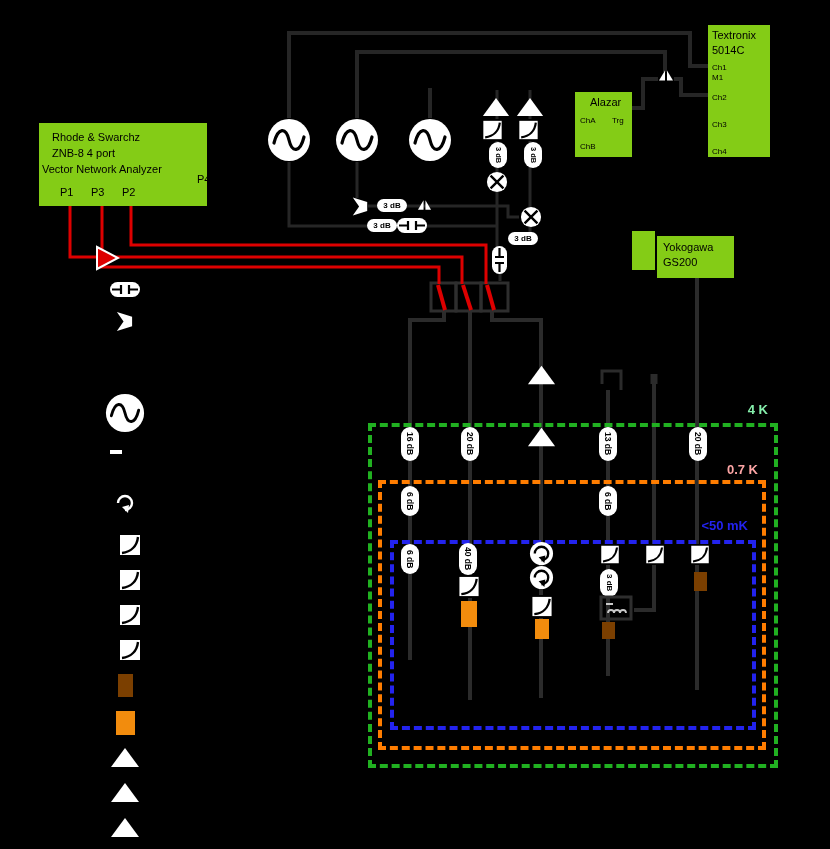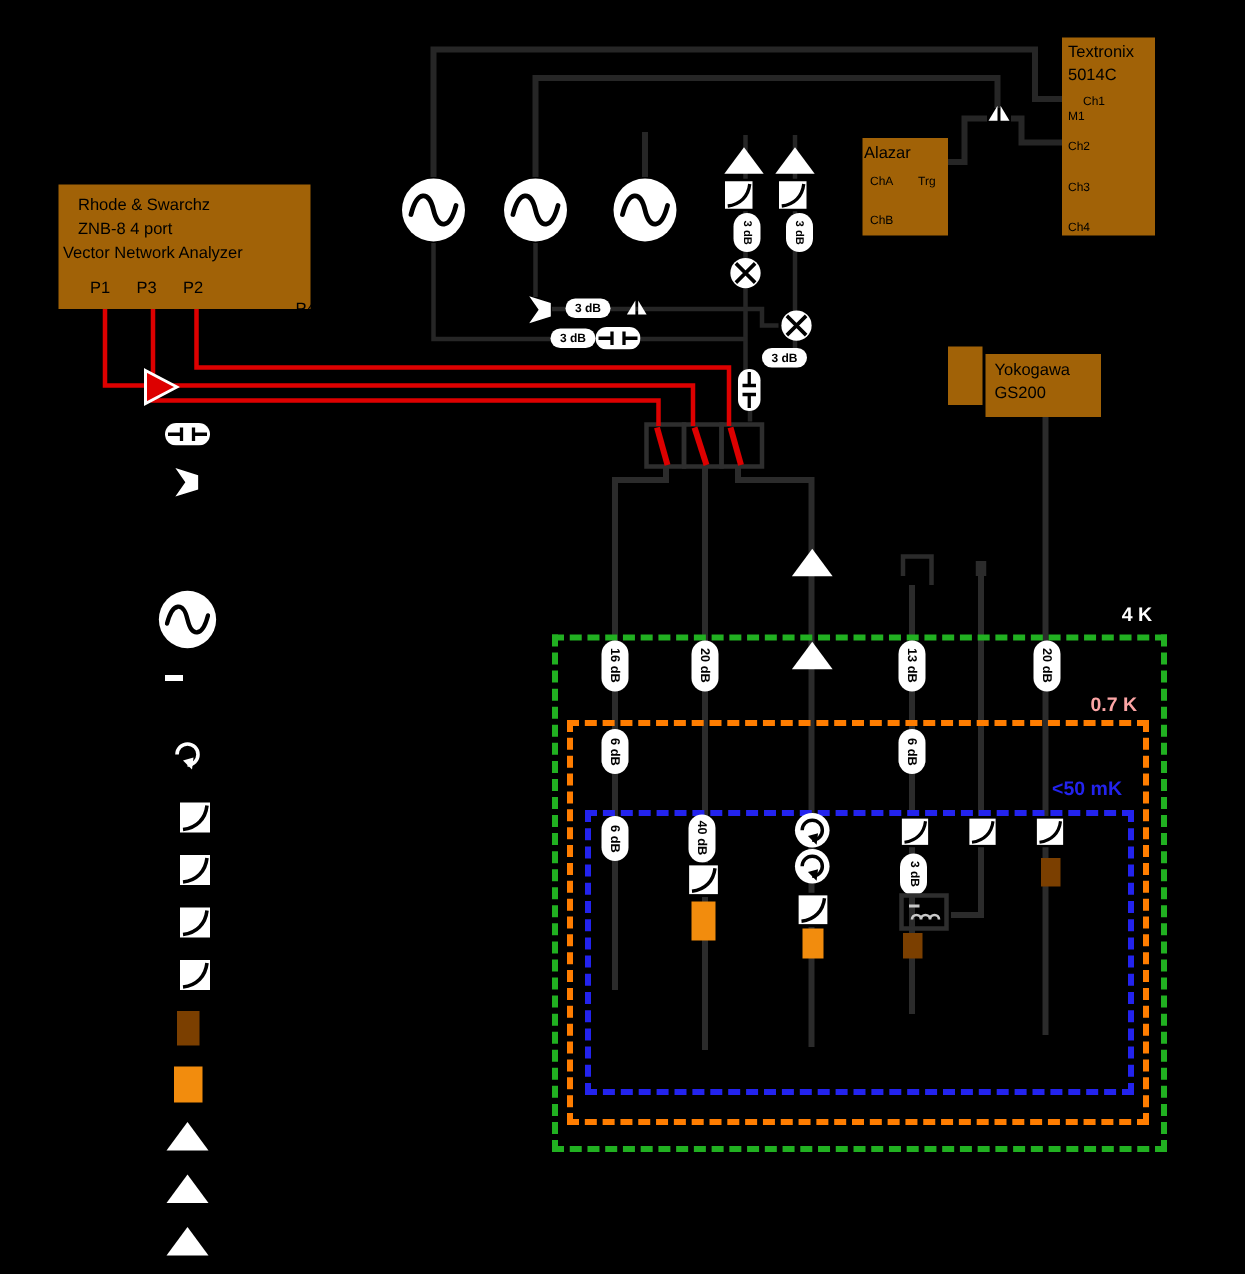--- a/index.html
+++ b/index.html
@@ -1,19 +1,19 @@
 <!DOCTYPE html>
 <html><head>
 <meta charset="utf-8">
 <style>
   html,body{margin:0;padding:0;background:#000;}
   #canvas{position:relative;width:830px;height:849px;background:#000;overflow:hidden;
           font-family:"Liberation Sans",sans-serif;}
   .c{position:absolute;}
-  .wbox{position:absolute;background:#a16207;color:#000;text-decoration:underline;}
+  .wbox{position:absolute;background:#84cc16;color:#000;text-decoration:underline;}
   .wbox .t{display:block;}
   .pill{position:absolute;background:#fff;color:#000;border-radius:8px;
         display:flex;align-items:center;justify-content:center;
         font-size:9px;font-weight:bold;line-height:1;}
   .vpill{position:absolute;background:#fff;color:#000;border-radius:9px;
          display:flex;align-items:center;justify-content:center;
          writing-mode:vertical-rl;font-size:8.5px;font-weight:bold;line-height:1;}
   .stage{position:absolute;border-style:dashed;border-width:4px;background:transparent;}
   .stage-label{position:absolute;font-size:13px;font-weight:bold;text-align:right;}
   .orect{position:absolute;background:#f28c0d;}
@@ -65,46 +65,46 @@
         <path d="M438,285 L445,310"></path>
         <path d="M463,285 L471,310"></path>
         <path d="M487,285 L494,310"></path>
       </g>
     </g>
   </svg>
 
   <div class="stage" style="left:368px;top:423px;width:402px;height:337px;border-color:#21b021;"></div>
   <div class="stage" style="left:378px;top:480px;width:380px;height:262px;border-color:#ff7d00;"></div>
   <div class="stage" style="left:390px;top:540px;width:358px;height:182px;border-color:#2323ee;"></div>
-  <div class="stage-label" style="left:722px;top:402px;width:46px;color:#ffffff;">4 K</div>
+  <div class="stage-label" style="left:722px;top:402px;width:46px;color:#86efac;">4 K</div>
   <div class="stage-label" style="left:710px;top:462px;width:48px;color:#fca5a5;">0.7 K</div>
   <div class="stage-label" style="left:688px;top:518px;width:60px;color:#2323ee;">&lt;50 mK</div>
 
   <div class="wbox" style="left:39px;top:123px;width:168px;height:83px;font-size:11px;">
     <span class="t" style="position:absolute;left:13px;top:8px;">Rhode &amp; Swarchz</span>
     <span class="t" style="position:absolute;left:13px;top:24px;text-align:center;">ZNB-8 4 port</span>
     <span class="t" style="position:absolute;left:3px;top:40px;">Vector Network Analyzer</span>
     <span style="position:absolute;left:21px;top:63px;">P1</span>
     <span style="position:absolute;left:52px;top:63px;">P3</span>
     <span style="position:absolute;left:83px;top:63px;">P2</span>
-    <span style="position:absolute;left:114px;top:77px;padding-left:44px;">P4</span>
+    <span style="position:absolute;left:114px;top:50px;padding-left:44px;">P4</span>
   </div>
 
   <div class="wbox" style="left:708px;top:25px;width:62px;height:132px;font-size:11px;">
     <span class="t" style="position:absolute;left:4px;top:4px;">Textronix</span>
     <span class="t" style="position:absolute;left:4px;top:19px;">5014C</span>
-    <span class="chlbl" style="left:4px;top:38px;margin-left:10px;">Ch1</span>
+    <span class="chlbl" style="left:4px;top:38px;">Ch1</span>
     <span class="chlbl" style="left:4px;top:48px;">M1</span>
     <span class="chlbl" style="left:4px;top:68px;">Ch2</span>
     <span class="chlbl" style="left:4px;top:95px;">Ch3</span>
     <span class="chlbl" style="left:4px;top:122px;">Ch4</span>
   </div>
 
   <div class="wbox" style="left:575px;top:92px;width:57px;height:65px;font-size:11px;">
-    <span class="t" style="position:absolute;left:1px;top:4px;">Alazar</span>
+    <span class="t" style="position:absolute;left:15px;top:4px;">Alazar</span>
     <span class="chlbl" style="left:5px;top:24px;">ChA</span>
     <span class="chlbl" style="left:37px;top:24px;">Trg</span>
     <span class="chlbl" style="left:5px;top:50px;">ChB</span>
   </div>
 
   <div class="wbox" style="left:632px;top:231px;width:23px;height:39px;"></div>
   <div class="wbox" style="left:657px;top:236px;width:77px;height:42px;font-size:11px;">
     <span class="t" style="position:absolute;left:6px;top:5px;">Yokogawa</span>
     <span class="t" style="position:absolute;left:6px;top:20px;">GS200</span>
   </div>

